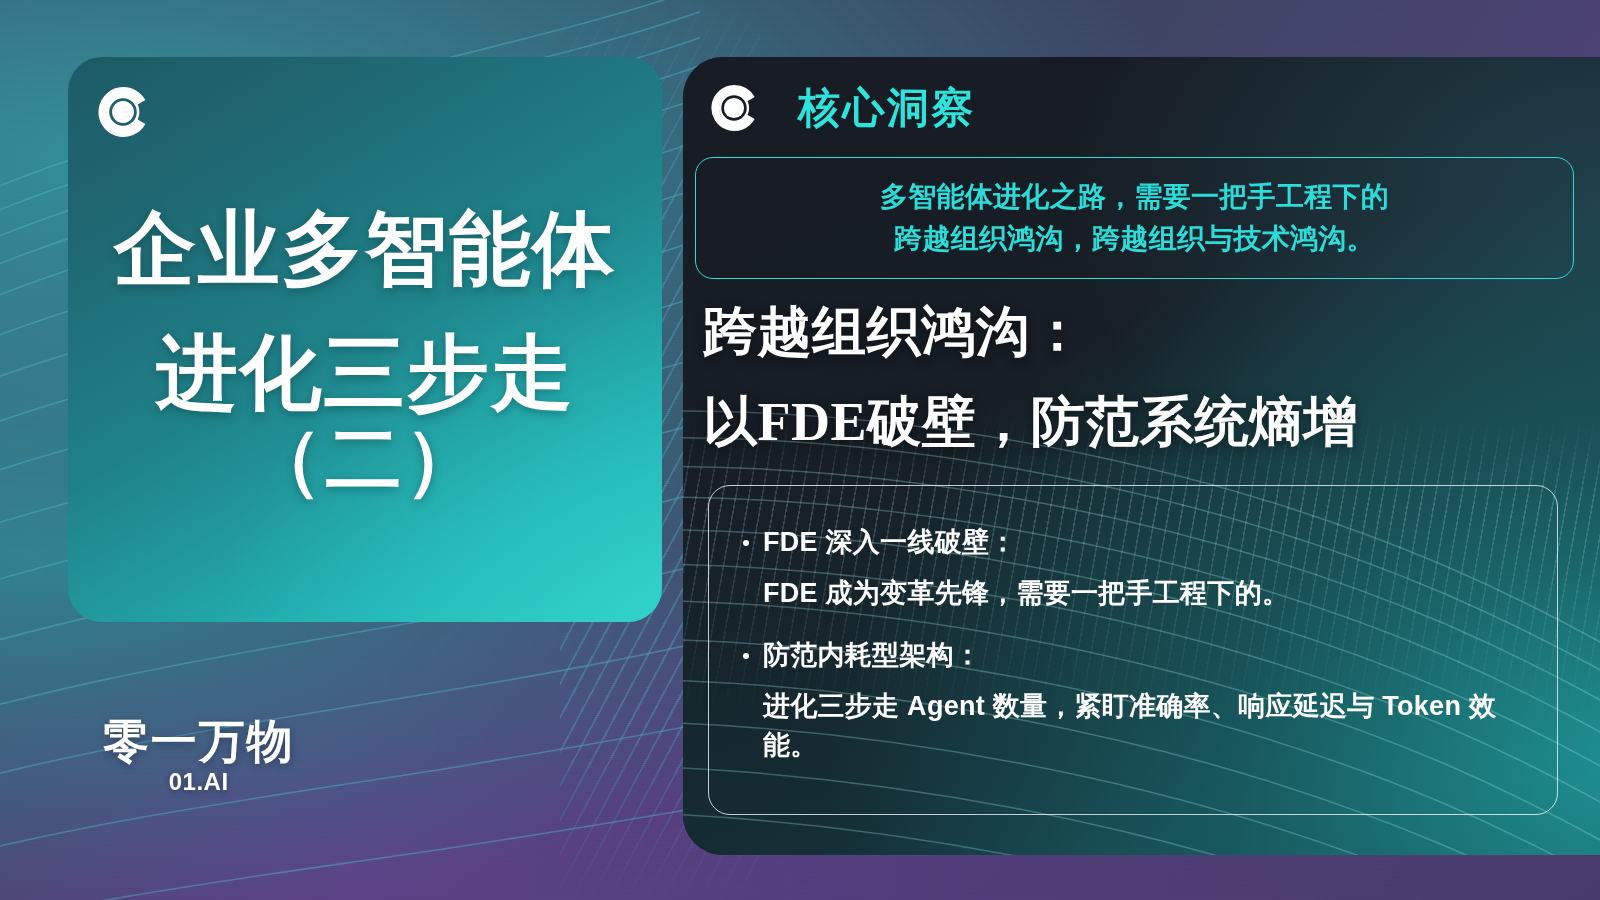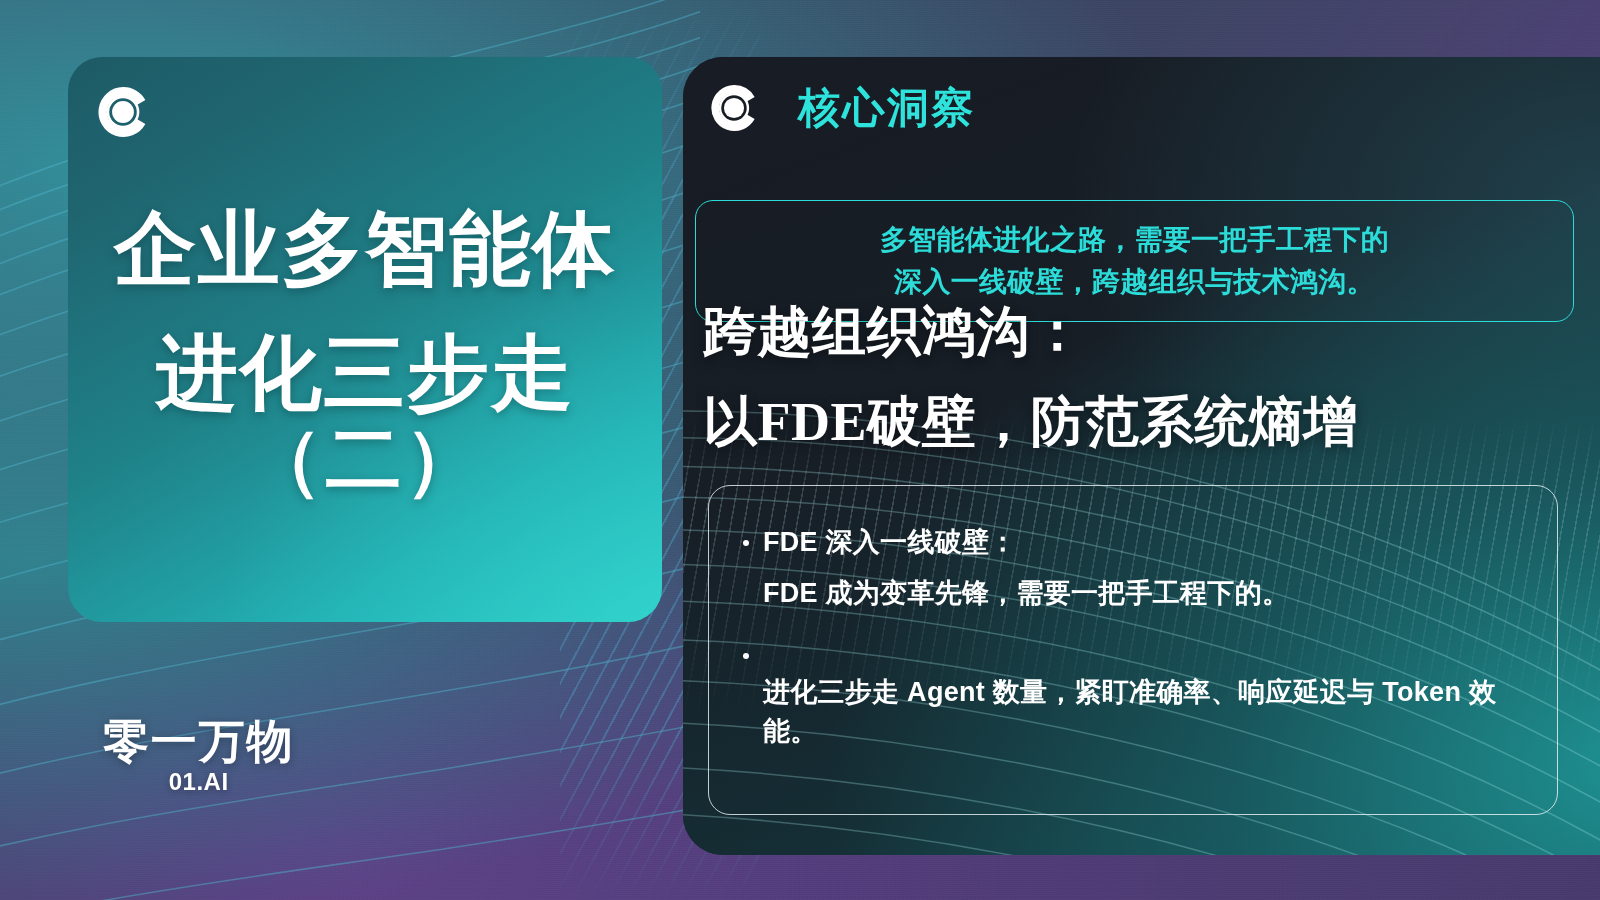--- a/index.html
+++ b/index.html
@@ -127,21 +127,21 @@
   .panel-head-title{
     font-family:"Liberation Serif","DejaVu Serif",serif;
     font-size:42px;font-weight:700;color:#2de3dc;letter-spacing:.06em;
     line-height:1;
   }
 
   .callout{
     position:absolute;left:12px;top:100px;width:879px;height:122px;
     border:1.6px solid #2bdcd8;
     border-radius:18px;
-    display:flex;align-items:center;justify-content:center;margin-top:43px;
+    display:flex;align-items:center;justify-content:center;
   }
   .callout-text{
     text-align:center;color:#2bdcd8;
     font-size:28px;font-weight:700;line-height:1.5;letter-spacing:.01em;
   }
   .callout-text span{display:block;white-space:nowrap;}
 
   .heads{position:absolute;left:20px;top:248px;width:900px;}
   .head-line{
     font-family:"Liberation Serif","DejaVu Serif",serif;
@@ -256,21 +256,21 @@
           <path fill="#ffffff" d="M50 2 A48 48 0 1 0 93 73 L76 63 A30 30 0 1 1 76 37 L93 27 A48 48 0 0 0 50 2 Z"></path>
           <circle cx="50" cy="50" r="29" fill="none" stroke="#ffffff" stroke-width="5"></circle>
           <circle cx="50" cy="50" r="21" fill="#ffffff"></circle>
         </svg>
         <div class="panel-head-title">核心洞察</div>
       </div>
 
       <div class="callout">
         <div class="callout-text">
           <span>多智能体进化之路，需要一把手工程下的</span>
-          <span>深入一线破壁，跨越组织与技术鸿沟。</span>
+          <span>跨越组织鸿沟，跨越组织与技术鸿沟。</span>
         </div>
       </div>
 
       <div class="heads">
         <div class="head-line h1">跨越组织鸿沟：</div>
         <div class="head-line h2">以FDE破壁，防范系统熵增</div>
       </div>
 
       <div class="bullet-box">
 
@@ -278,20 +278,21 @@
           <div class="b-head">
             <span class="b-dot"></span>
             <span>FDE 深入一线破壁：</span>
           </div>
           <div class="b-body">FDE 成为变革先锋，需要一把手工程下的。</div>
         </div>
 
         <div class="b-item">
           <div class="b-head">
             <span class="b-dot"></span>
+            <span>防范内耗型架构：</span>
           </div>
           <div class="b-body">进化三步走 Agent 数量，紧盯准确率、响应延迟与 Token 效能。</div>
         </div>
 
       </div>
 
     </div>
   </div>
 
 </div>

